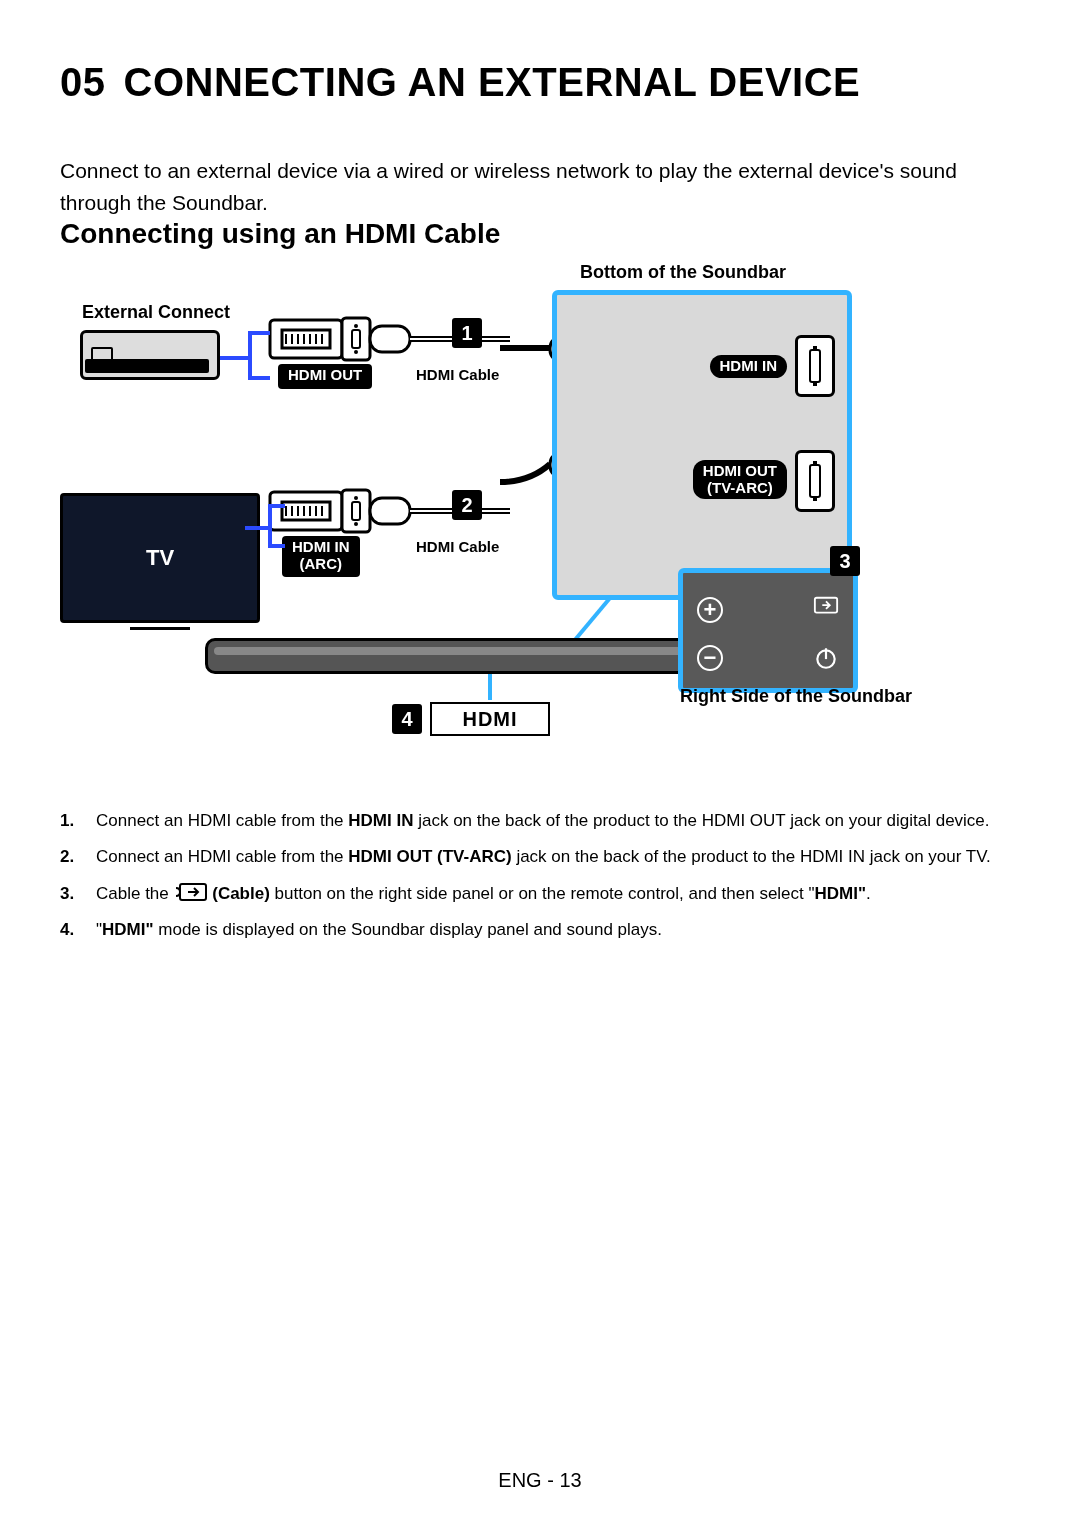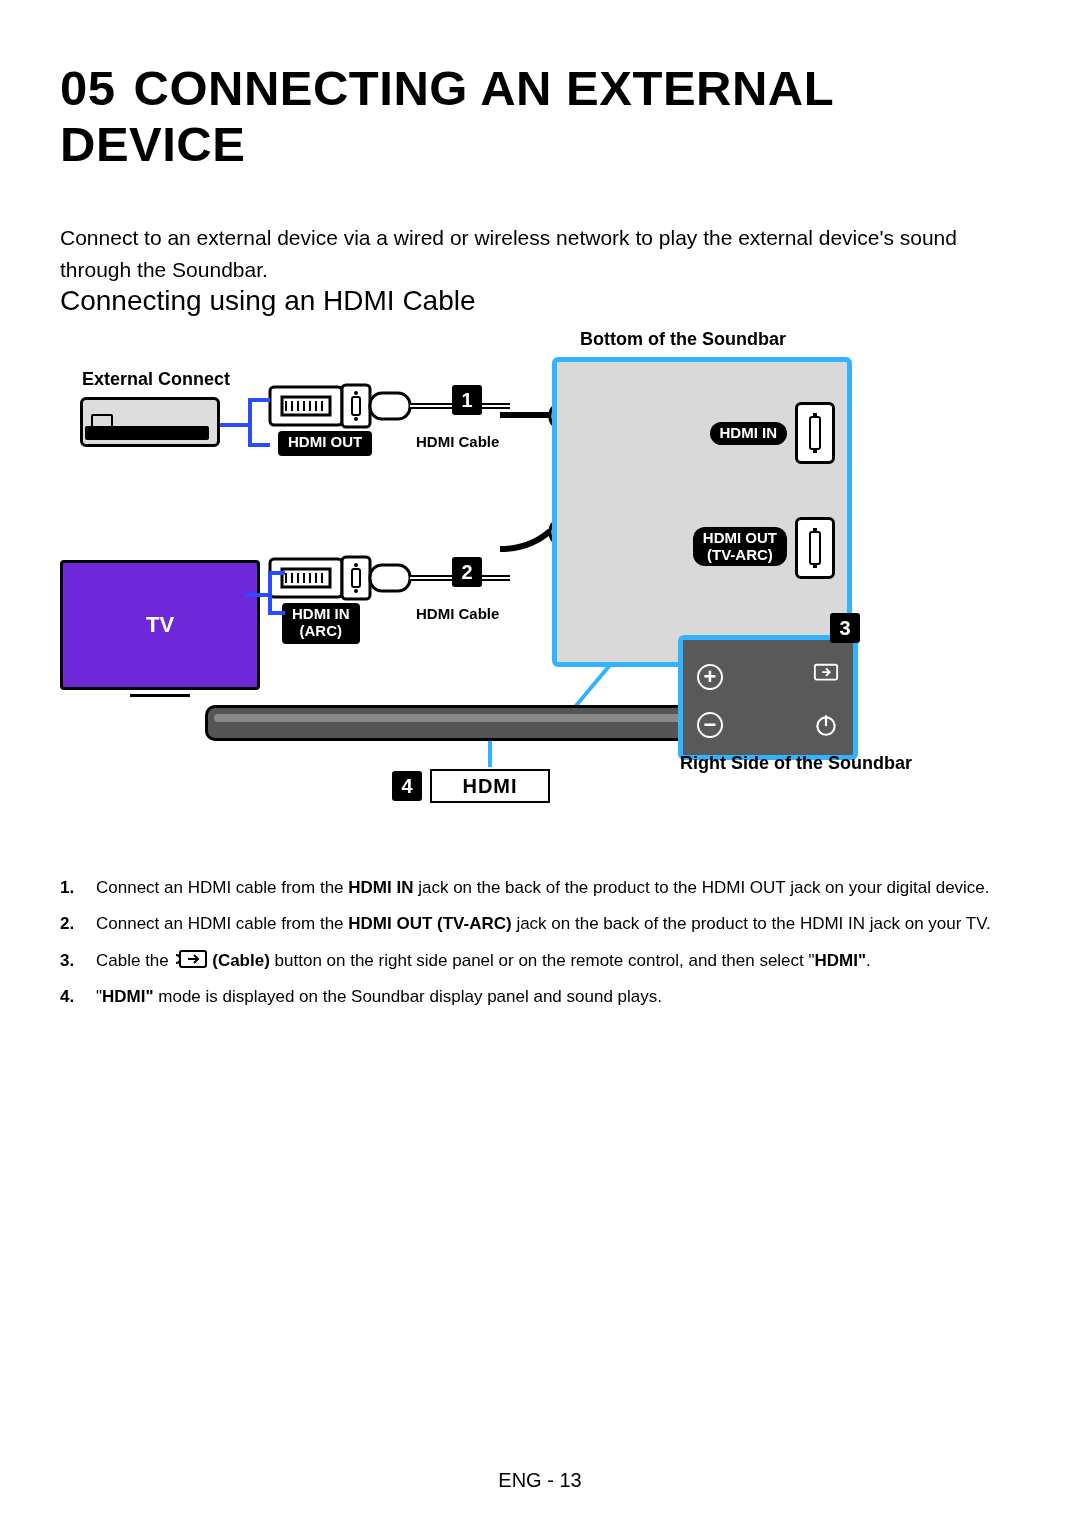--- a/index.html
+++ b/index.html
@@ -6,34 +6,34 @@
   body {
     width: 1080px;
     height: 1532px;
     background: #fff;
     font-family: Arial, Helvetica, sans-serif;
     color: #000;
     position: relative;
     padding: 60px 60px 40px 60px;
   }
   .chapter-title {
-    font-size: 49px;
+    font-size: 40px;
     font-weight: 900;
     letter-spacing: 0.5px;
     margin-bottom: 50px;
   }
   .chapter-num { margin-right: 18px; }
   .intro {
     font-size: 21px;
     line-height: 1.5;
     font-weight: 400;
   }
   .section-title {
     font-size: 28px;
-    font-weight: 400;
+    font-weight: 700;
     margin-bottom: 18px;
   }
   .diagram {
     position: relative;
     width: 960px;
     height: 500px;
     margin: 16px auto 40px auto;
   }
   .abs { position: absolute; }
   .bold-label { font-size: 18px; font-weight: 700; }
@@ -51,21 +51,21 @@
   }
   .ext-device::after {
     content: ""; position: absolute; right: 8px; bottom: 4px; width: 124px; height: 14px;
     background: linear-gradient(#000,#000); border-radius: 2px;
   }
 
   
   .tv-box {
     left: 0px; top: 225px; width: 200px; height: 130px;
     border: 3px solid #000; border-radius: 4px;
-    background: #6d28d9;
+    background: #0f172a;
     color: #fff; display: flex; align-items: center; justify-content: center;
   }
   .tv-stand {
     left: 70px; top: 350px; width: 60px; height: 12px;
     border-bottom: 3px solid #000;
   }
 
   
   .soundbar-panel {
     left: 492px; top: 22px; width: 300px; height: 310px;

